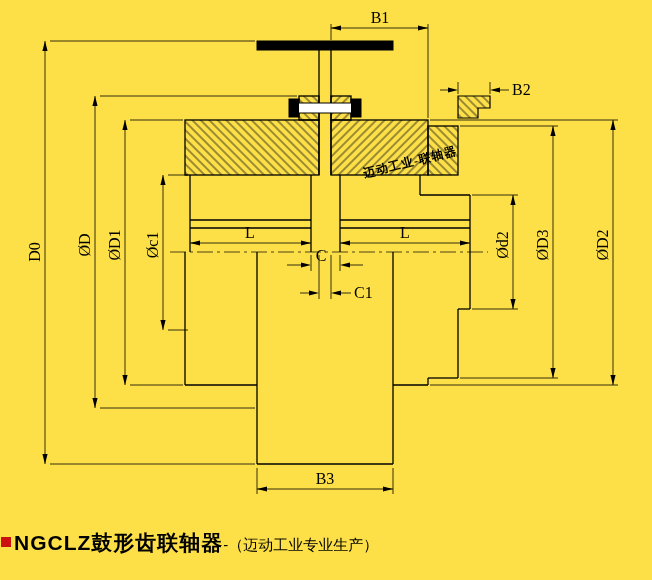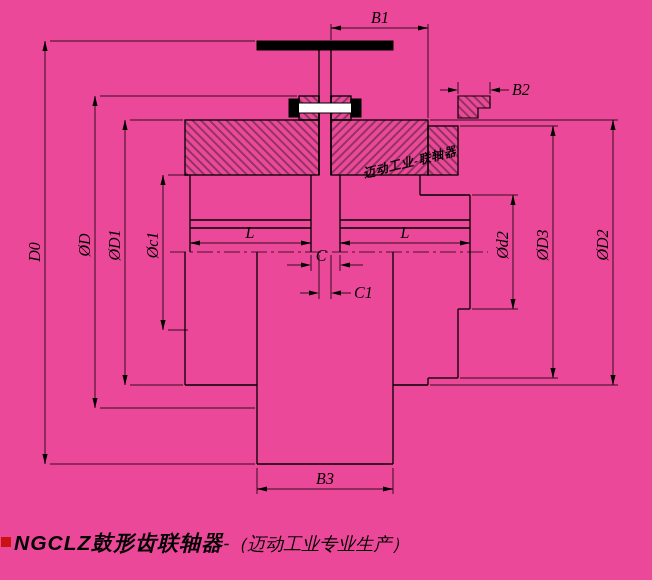--- a/index.html
+++ b/index.html
@@ -1,23 +1,23 @@
 <!DOCTYPE html>
 <html><head>
 <meta charset="utf-8">
 <style>
   html,body{margin:0;padding:0;background:#ffffff;}
   body{width:652px;height:580px;overflow:hidden;}
-  .stage{position:relative;width:652px;height:580px;font-family:"Liberation Sans",sans-serif;background:#ec4899;font-style:italic;}
+  .stage{position:relative;width:652px;height:580px;font-family:"Liberation Sans",sans-serif;background:#fde047;}
   svg{position:absolute;top:0;left:0;}
   svg text{font-family:"Liberation Serif",serif;fill:#000;}
   .title-bar{position:absolute;left:0;top:529px;width:652px;white-space:nowrap;color:#000;}
   .red-sq{display:inline-block;width:10px;height:10px;background:#cc1111;margin:0 3px 3px 1px;vertical-align:baseline;}
   .t-main{font-size:21px;font-weight:bold;letter-spacing:1px;font-family:"Liberation Sans",sans-serif;}
-  .t-suffix{font-size:18px;font-weight:500;font-family:"Liberation Sans",sans-serif;}
+  .t-suffix{font-size:15px;font-weight:500;font-family:"Liberation Sans",sans-serif;}
 </style>
 </head>
 <body>
 
 <div class="stage">
 
   <svg id="dwg" width="652" height="512" viewBox="0 0 652 512">
     <defs>
       <pattern id="h1" width="6" height="6" patternUnits="userSpaceOnUse" patternTransform="rotate(-45)">
         <line x1="3" y1="0" x2="3" y2="6" stroke="#161616" stroke-width="0.85"></line>

